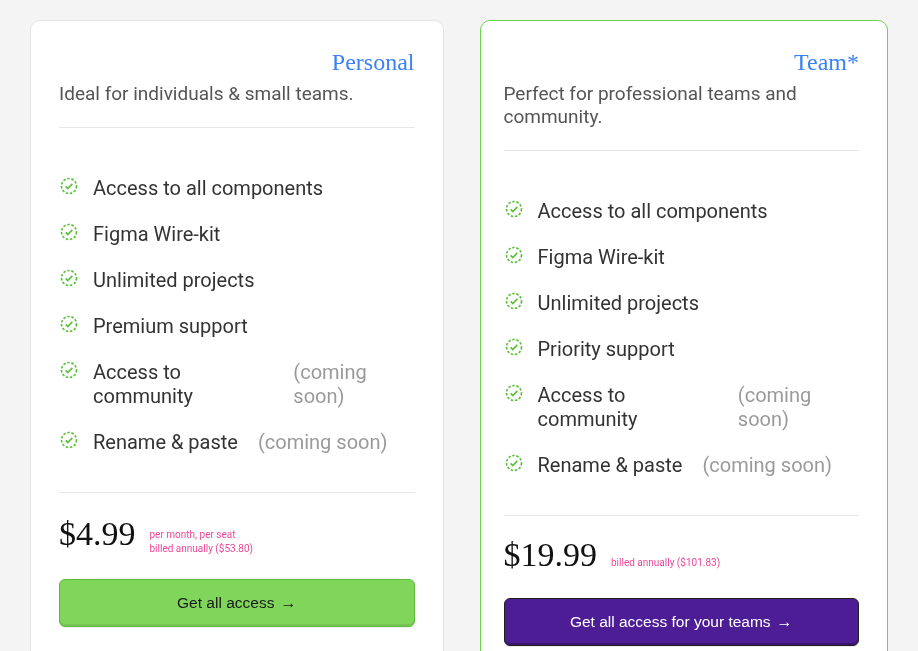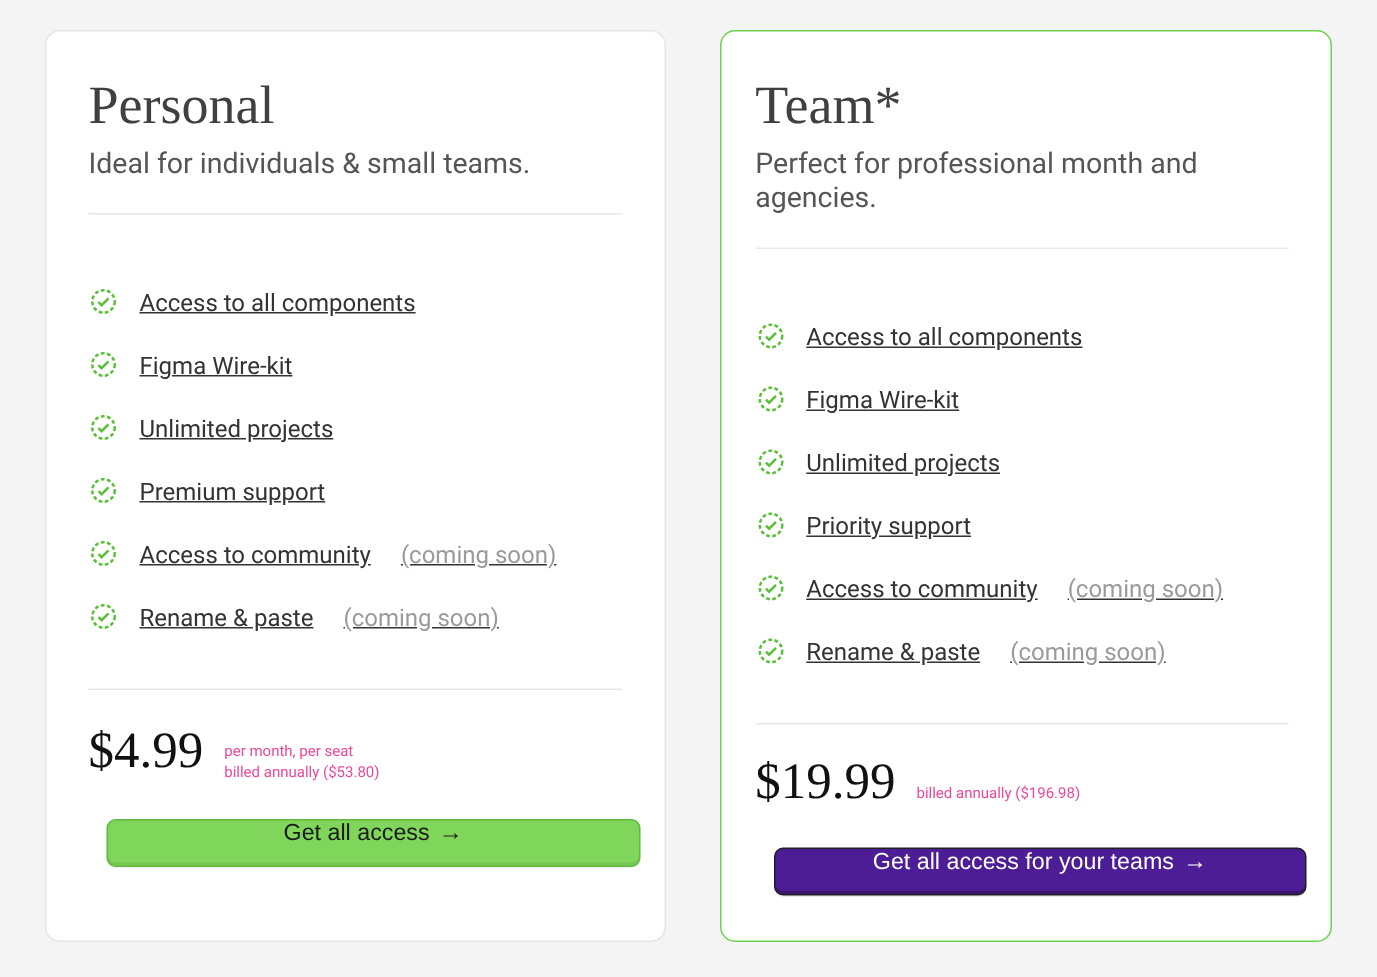--- a/index.html
+++ b/index.html
@@ -21,24 +21,25 @@
     flex: 1;
     display: flex;
     flex-direction: column;
   }
   .card.highlight {
     border: 1px solid #6fd24e;
     padding-left: 23px;
   }
   .card-title {
     font-family: "Times New Roman", Times, serif;
-    font-size: 36px;
+    font-size: 24px;
     font-weight: 500;
-    color: #404040;
+    color: #3b82f6;
     margin-bottom: 6px;
+    text-align: right;
   }
   .card-sub {
     font-size: 19px;
     color: #555;
     margin-bottom: 22px;
   }
   .hr {
     border: none;
     border-top: 1px solid #e7e7e7;
     margin: 0 0 22px 0;
@@ -50,25 +51,24 @@
   }
   .features {
     list-style: none;
     display: flex;
     flex-direction: column;
     gap: 22px;
     margin-top: 26px;
   }
   .feat {
     display: flex;
-    align-items: flex-end;
+    align-items: flex-start;
     gap: 14px;
-    font-size: 16px;
+    font-size: 20px;
     color: #333;
-    text-decoration: underline;
   }
   .feat .tag {
     color: #9a9a9a;
     margin-left: 6px;
   }
   .check {
     width: 20px;
     height: 20px;
     flex-shrink: 0;
   }
@@ -85,29 +85,29 @@
   }
   .price-meta {
     font-size: 10px;
     color: #ec4899;
     line-height: 1.35;
     margin-top: 15px;
   }
   .cta {
     margin-top: 24px;
     width: 100%;
-    height: 32px;
+    height: 48px;
     border-radius: 6px;
     font-size: 15.5px;
     cursor: pointer;
     display: flex;
+    align-items: center;
     justify-content: center;
     gap: 6px;
     border: 1px solid transparent;
-    margin-left: 12px;
   }
   .cta .arrow { font-size: 16px; }
   .cta-green {
     background: #7fd65a;
     color: #1a1a1a;
     border: 1px solid #5fb93e;
     box-shadow: 0 1px 0 rgba(0,0,0,0.05), inset 0 -2px 0 rgba(0,0,0,0.08);
   }
   .cta-dark {
     background: #4c1d95;
@@ -180,21 +180,21 @@
       </div>
     </div>
     <button class="cta cta-green">
       <span>Get all access</span>
       <span class="arrow">→</span>
     </button>
   </div>
 
   <div class="card highlight">
     <h2 class="card-title">Team*</h2>
-    <p class="card-sub">Perfect for professional month and agencies.</p>
+    <p class="card-sub">Perfect for professional teams and community.</p>
     <hr class="hr">
     <ul class="features">
       <li class="feat">
         <span class="check"><svg viewBox="0 0 24 24" fill="none" stroke="#5bbf3a" stroke-width="2">
               <circle cx="12" cy="12" r="9" stroke-dasharray="3 2"></circle>
               <path d="M8 12.5l2.5 2.5L16 9.5" stroke-dasharray="0"></path>
             </svg></span>
         <span>Access to all components</span>
       </li>
       <li class="feat">
@@ -232,21 +232,21 @@
               <path d="M8 12.5l2.5 2.5L16 9.5" stroke-dasharray="0"></path>
             </svg></span>
         <span>Rename &amp; paste</span>
         <span class="tag">(coming soon)</span>
       </li>
     </ul>
     <hr class="hr2">
     <div class="price-row">
       <div class="price">$19.99</div>
       <div class="price-meta">
-        <div>billed annually ($196.98)</div>
+        <div>billed annually ($101.83)</div>
       </div>
     </div>
     <button class="cta cta-dark">
       <span>Get all access for your teams</span>
       <span class="arrow">→</span>
     </button>
   </div>
 
 </div>
 

